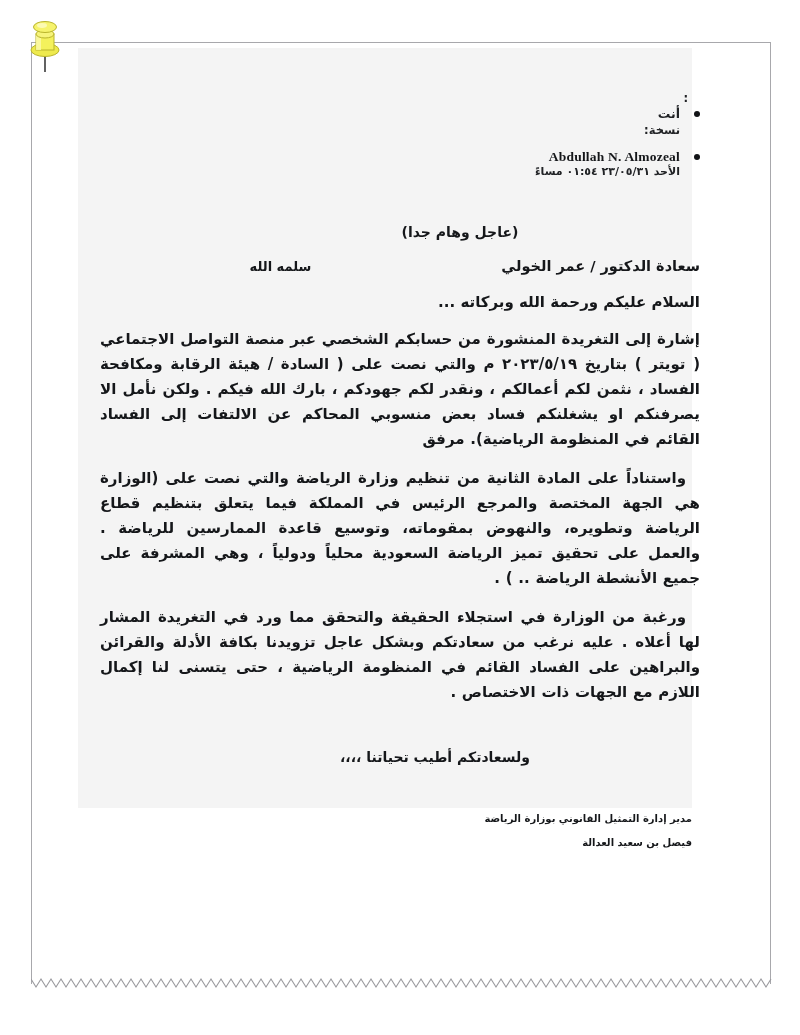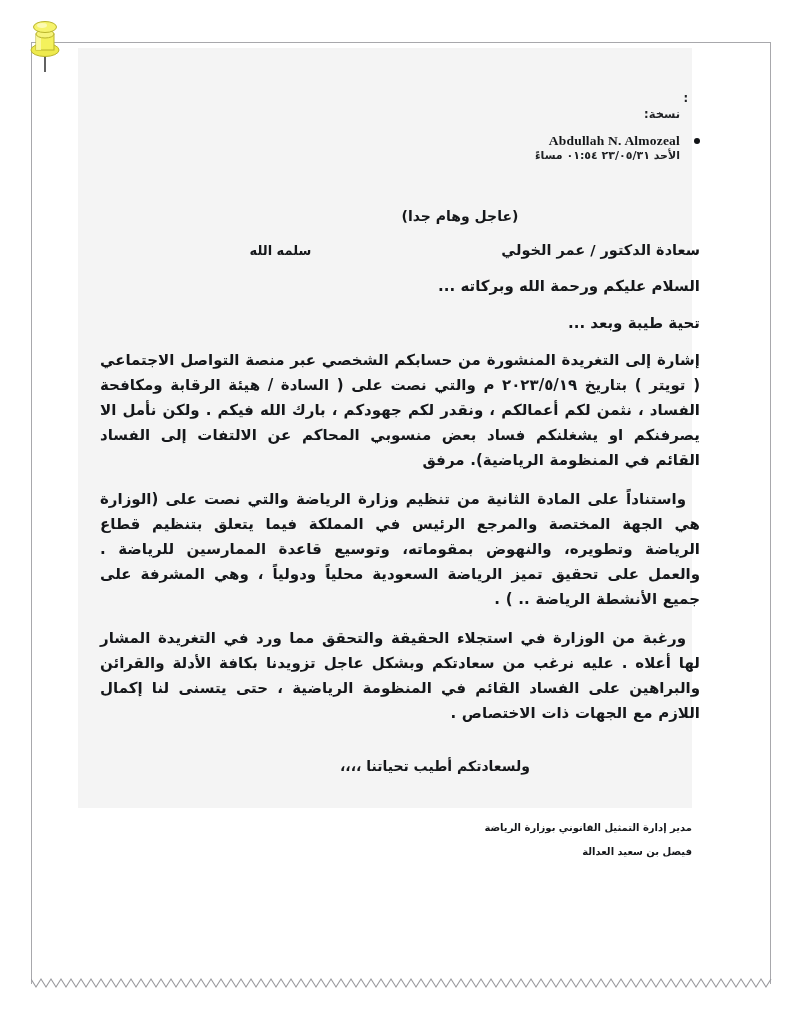--- a/index.html
+++ b/index.html
@@ -173,21 +173,21 @@
     font-size: 15px;
     font-weight: 700;
     line-height: 25px;
     text-align: justify;
     text-align-last: right;
     word-spacing: .5px;
   }
   p.para.indent { text-indent: 14px; }
 
   .closing {
-    margin-top: 30px;
+    margin-top: 42px;
     font-size: 14px;
     font-weight: 700;
     line-height: 20px;
     text-align: center;
     padding-left: 70px;
   }
 
   .sign-block {
     margin-top: 40px;
     font-size: 10px;
@@ -228,37 +228,40 @@
 
       <ellipse cx="25" cy="13" rx="11.5" ry="5.5" fill="#f6f36c" stroke="#b9b42c" stroke-width="1"></ellipse>
       <ellipse cx="22" cy="11.5" rx="5" ry="2.4" fill="#fdfbba" opacity="0.9"></ellipse>
     </svg>
   </div>
 
   <div id="letter">
 
     <div>
       <div class="hdr-colon">:</div>
+      <div class="recip-row">
+        <span class="bullet"></span>
+        <span class="recip-name-ar">أنت</span>
+      </div>
       <div class="cc-label">نسخة:</div>
       <div class="recip-row">
         <span class="bullet"></span>
         <span class="recip-name-en">Abdullah N. Almozeal</span>
       </div>
       <div class="sent-date">الأحد ٢٣/٠٥/٣١ ٠١:٥٤ مساءً</div>
     </div>
 
     <div class="urgent">(عاجل وهام جدا)</div>
 
     <div class="addr-line">
       <span class="addr-main">سعادة الدكتور / عمر الخولي</span>
       <span class="addr-bless">سلمه الله</span>
     </div>
 
     <div class="greet">السلام عليكم ورحمة الله وبركاته ...</div>
-    <div class="greet">تحية طيبة وبعد ...</div>
 
     <p class="para">إشارة إلى التغريدة المنشورة من حسابكم الشخصي عبر منصة التواصل الاجتماعي ( تويتر ) بتاريخ ٢٠٢٣/٥/١٩ م والتي نصت على ( السادة / هيئة الرقابة ومكافحة الفساد ، نثمن لكم أعمالكم ، ونقدر لكم جهودكم ، بارك الله فيكم . ولكن نأمل الا يصرفنكم او يشغلنكم فساد بعض منسوبي المحاكم عن الالتفات إلى الفساد القائم في المنظومة الرياضية). مرفق</p>
     <p class="para indent">واستناداً على المادة الثانية من تنظيم وزارة الرياضة والتي نصت على (الوزارة هي الجهة المختصة والمرجع الرئيس في المملكة فيما يتعلق بتنظيم قطاع الرياضة وتطويره، والنهوض بمقوماته، وتوسيع قاعدة الممارسين للرياضة . والعمل على تحقيق تميز الرياضة السعودية محلياً ودولياً ، وهي المشرفة على جميع الأنشطة الرياضة .. ) .</p>
     <p class="para indent">ورغبة من الوزارة في استجلاء الحقيقة والتحقق مما ورد في التغريدة المشار لها أعلاه . عليه نرغب من سعادتكم وبشكل عاجل تزويدنا بكافة الأدلة والقرائن والبراهين على الفساد القائم في المنظومة الرياضية ، حتى يتسنى لنا إكمال اللازم مع الجهات ذات الاختصاص .</p>
 
     <div class="closing">ولسعادتكم أطيب تحياتنا ،،،،</div>
 
     <div class="sign-block">
       <div class="sign-line">مدير إدارة التمثيل القانوني بوزارة الرياضة</div>
       <div class="sign-line">فيصل بن سعيد العدالة</div>

